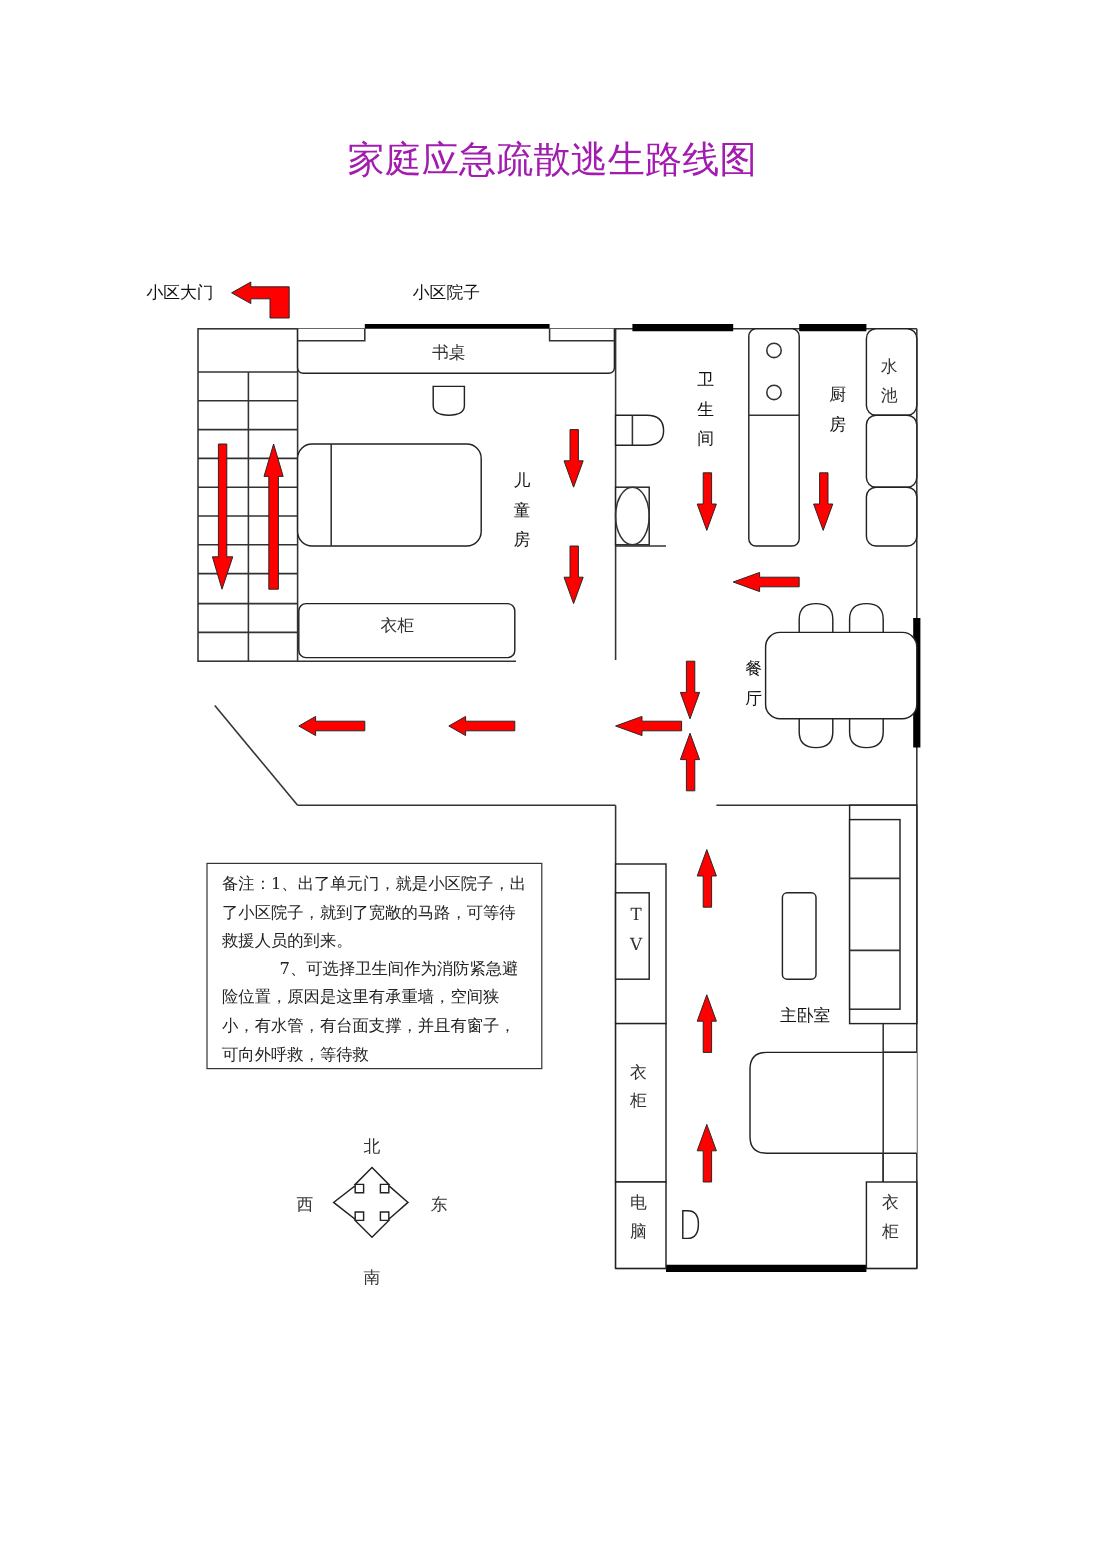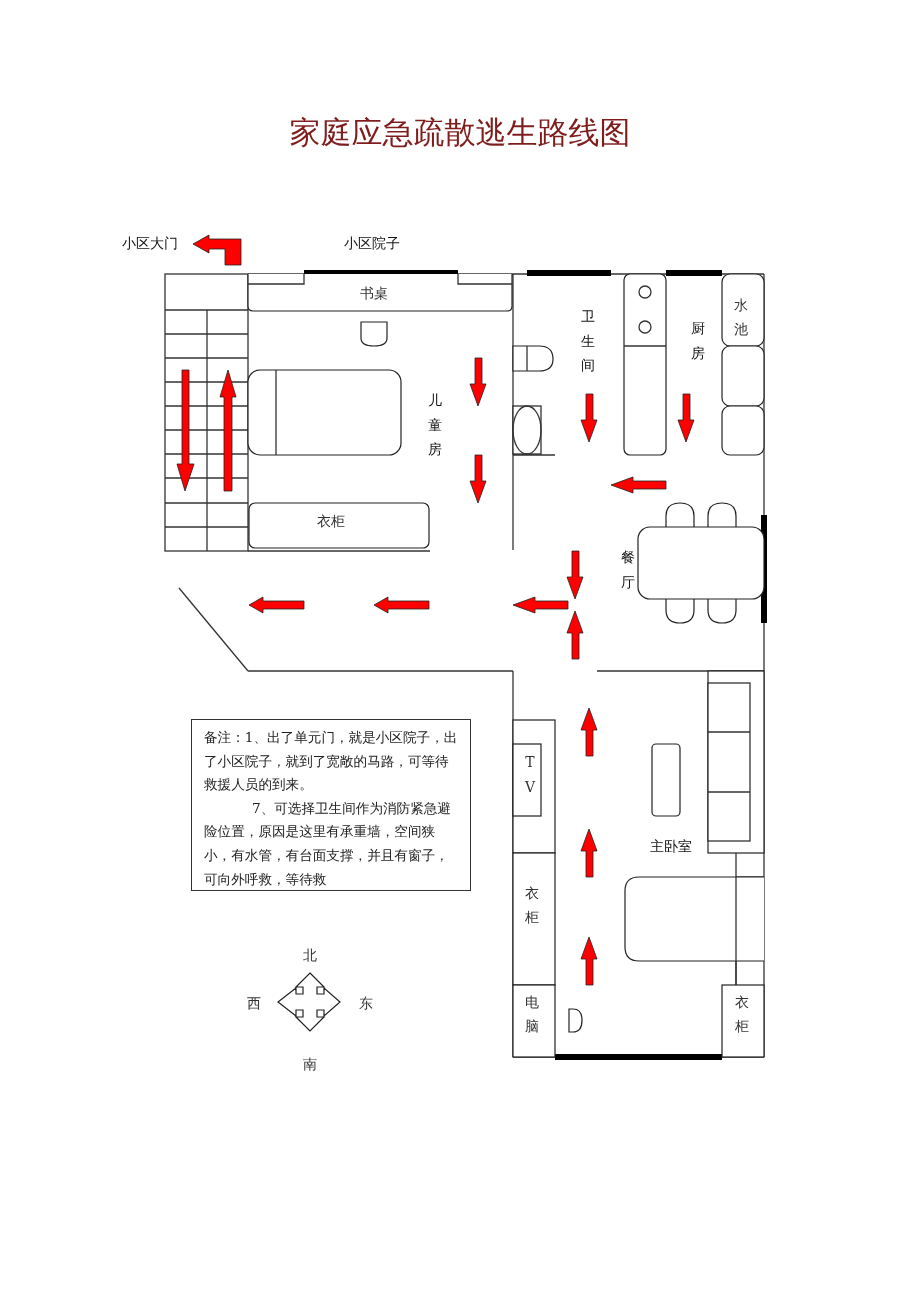--- a/index.html
+++ b/index.html
@@ -1,28 +1,28 @@
 <!DOCTYPE html>
 <html><head>
 <meta charset="utf-8">
 <style>
   html, body { margin: 0; padding: 0; background: #ffffff; }
   body { width: 920px; height: 1302px; position: relative; overflow: hidden;
          font-family: "DejaVu Serif", "Liberation Serif", serif; color: #000; }
   #title { position: absolute; left: 0; width: 920px; top: 112px; text-align: center;
            font-family: "DejaVu Sans", "Liberation Sans", sans-serif; font-size: 31px;
-           letter-spacing: 0px; color: #7f1d1d; }
+           letter-spacing: 0px; color: #a21caf; }
   svg { position: absolute; left: 0; top: 0; }
   .w { stroke: #333; stroke-width: 1.3; fill: none; }
   .f { stroke: #222; stroke-width: 1.2; fill: #fff; }
   .win { stroke: #000; stroke-width: 6; }
   .arr { fill: #ff0000; stroke: #222; stroke-width: 0.8; }
   .lbl { font-family: "DejaVu Sans", "Liberation Sans", sans-serif; font-size: 14px; fill: #111; }
   .lbls { font-family: "DejaVu Serif", "Liberation Serif", serif; font-size: 14px; fill: #333; }
-  #note { position: absolute; left: 191px; top: 719px; width: 254px; height: 158px;
+  #note { position: absolute; left: 172px; top: 719px; width: 254px; height: 158px;
           border: 1.3px solid #333; padding: 6px 12px 6px 12px;
           font-family: "DejaVu Serif", "Liberation Serif", serif; font-size: 13.6px; line-height: 23.6px;
           color: #222; overflow: hidden; }
   #note p { margin: 0; }
   #note .indent { text-indent: 48px; }
 </style>
 </head>
 <body>
 
 <div id="title">家庭应急疏散逃生路线图</div>

